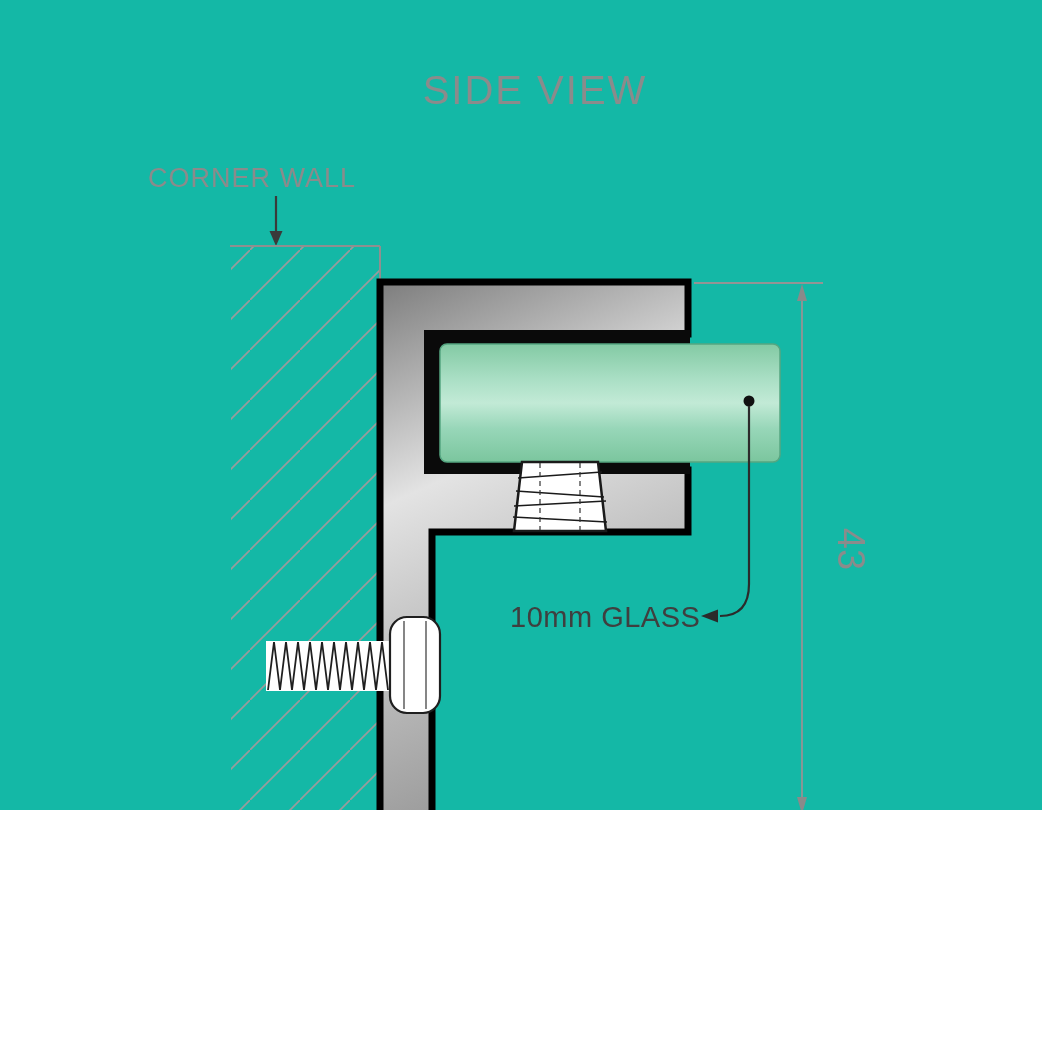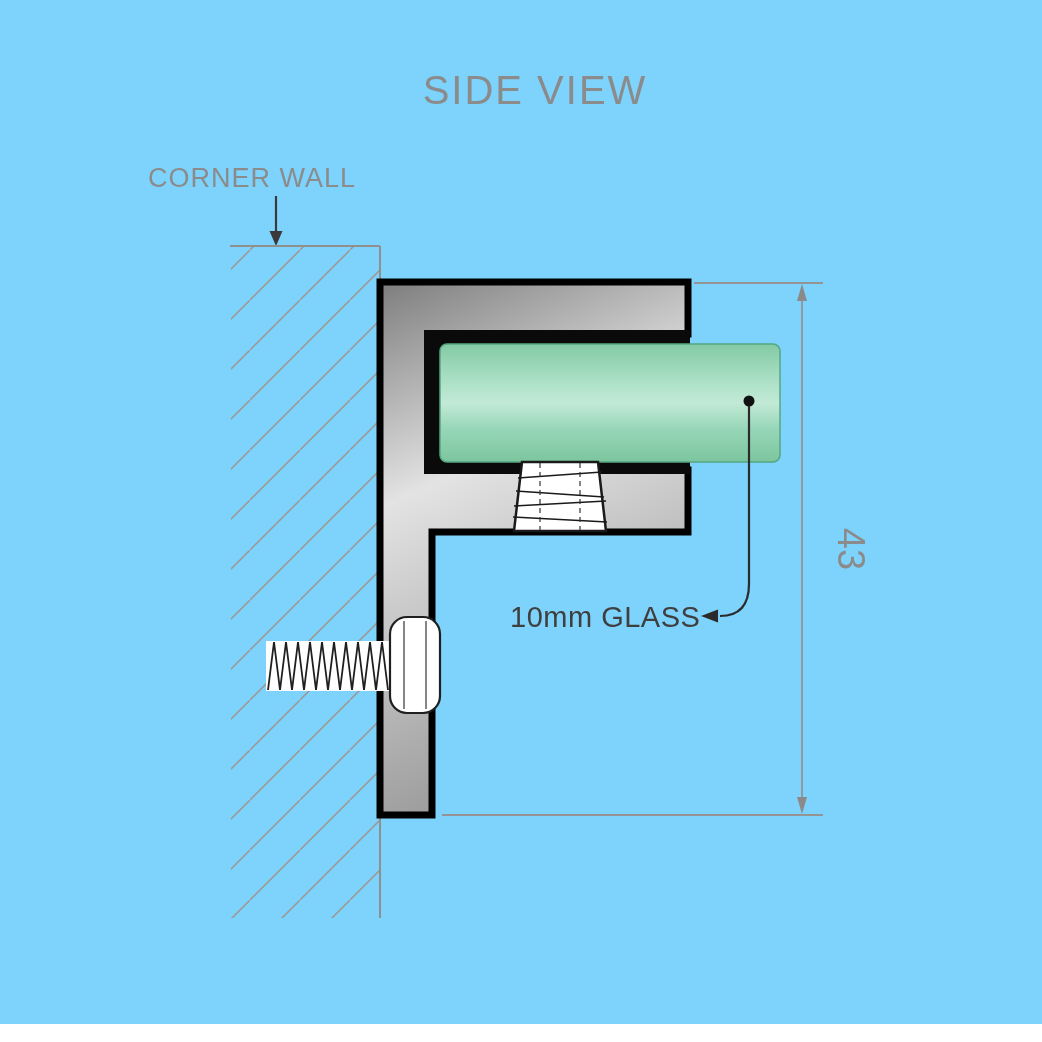--- a/index.html
+++ b/index.html
@@ -4,22 +4,22 @@
 <style>
   html, body {
     margin: 0;
     padding: 0;
     background: #ffffff;
     font-family: "Liberation Sans", sans-serif;
   }
   .canvas {
     position: relative;
     width: 1042px;
-    height: 1024px;
-    background: #7dd3fc;
+    height: 810px;
+    background: #14b8a6;
     overflow: hidden;
     text-decoration: underline;
   }
   svg { display: block; }
   .annot-text {
     font-family: "Liberation Sans", sans-serif;
     fill: #8b8b8b;
   }
   .dark-text {
     font-family: "Liberation Sans", sans-serif;

